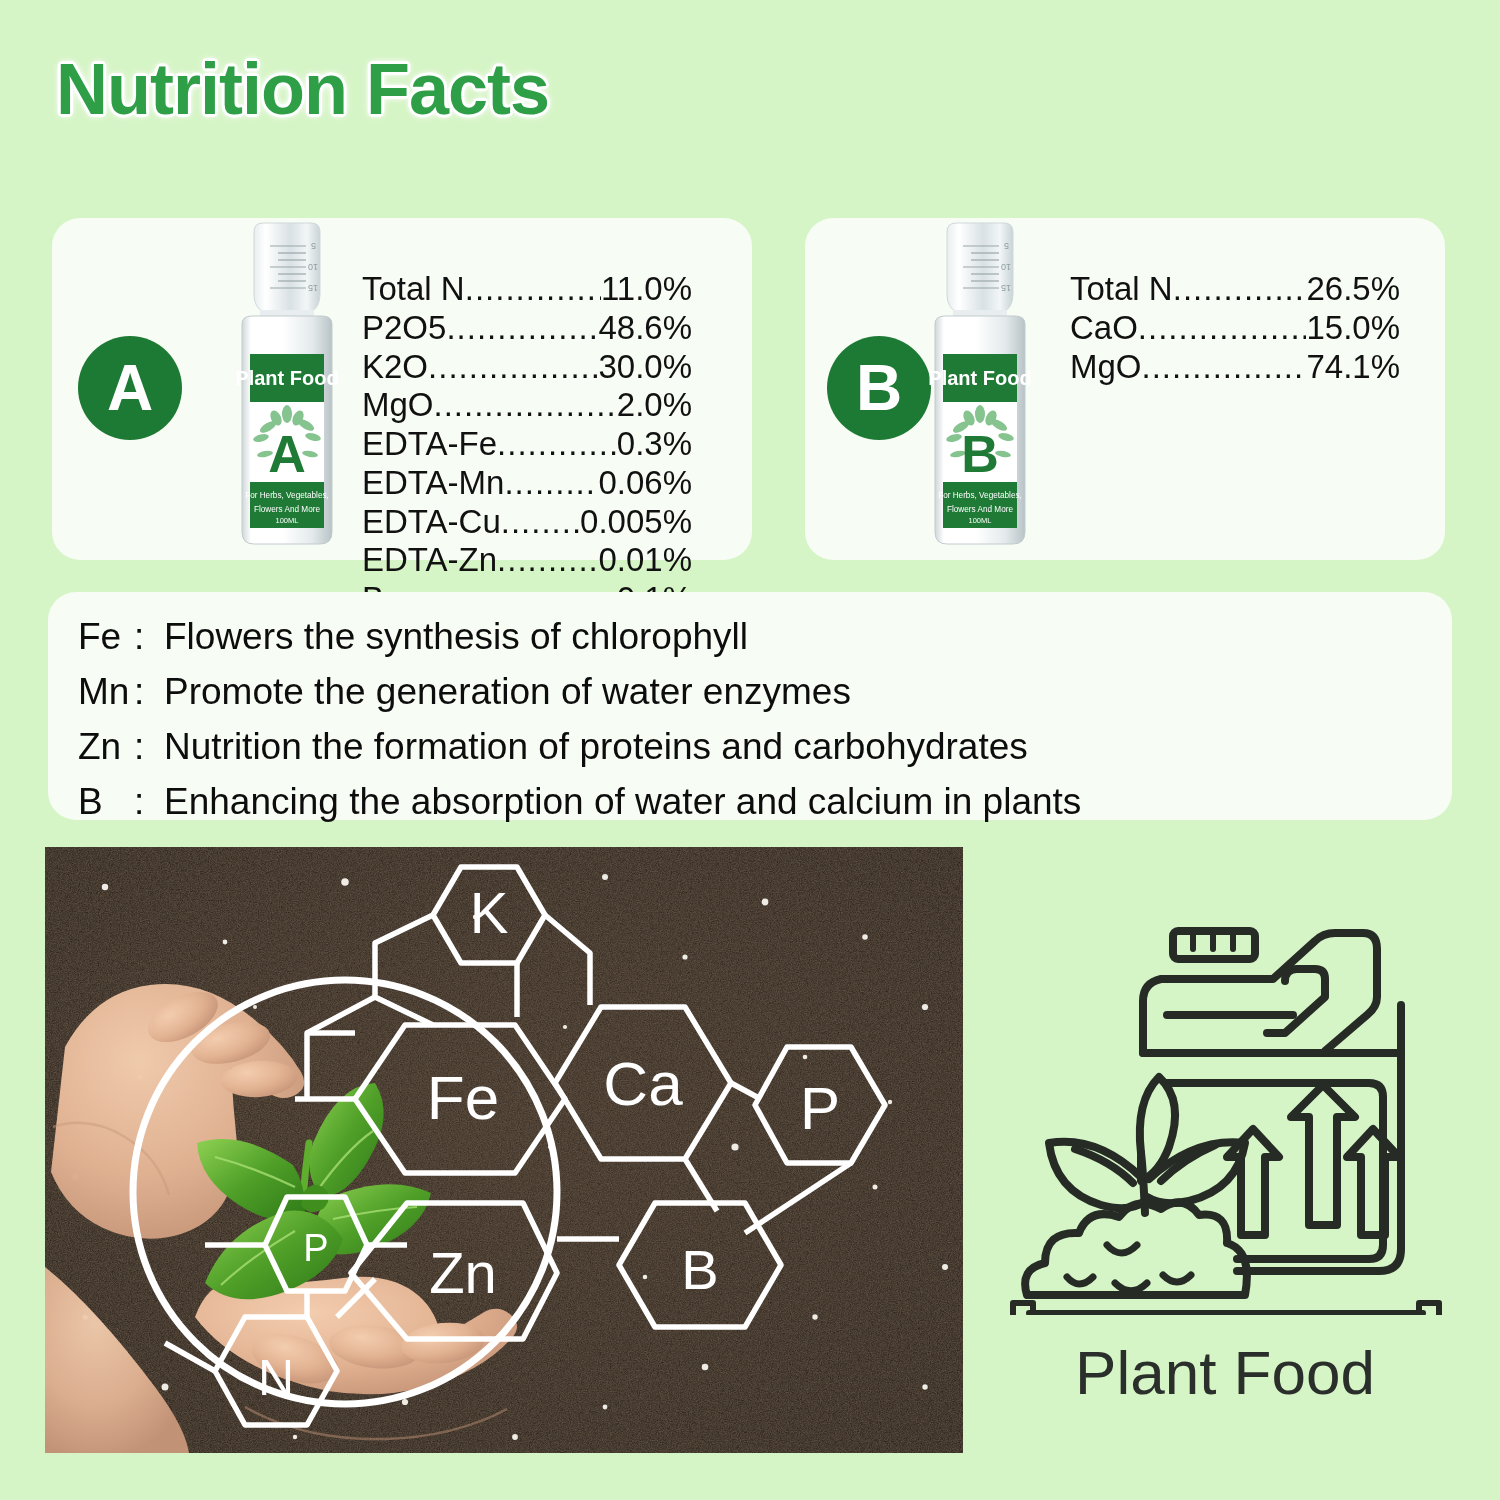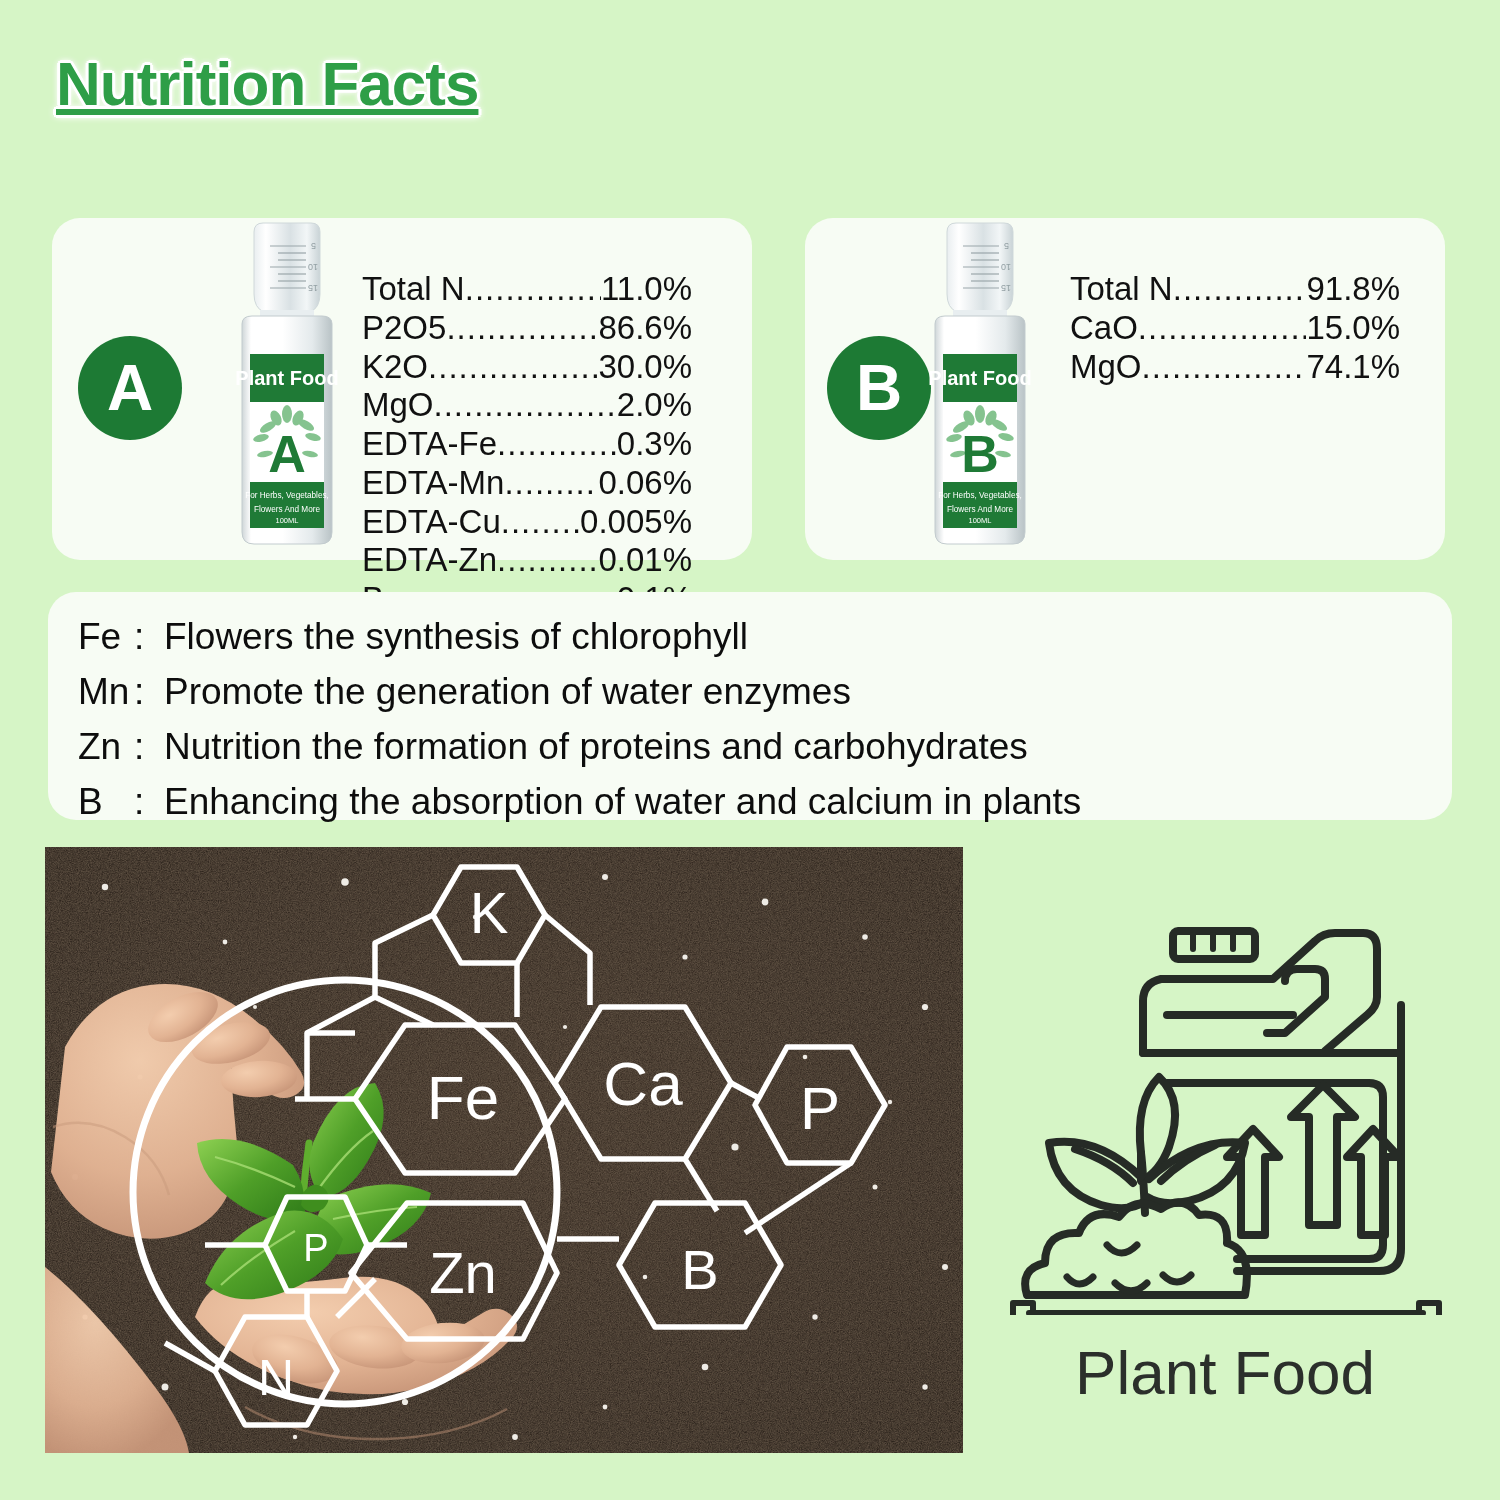--- a/index.html
+++ b/index.html
@@ -6,28 +6,27 @@
   body{
     width:1500px;height:1500px;
     background:#d6f5c6;
     font-family:"Liberation Sans", sans-serif;
     position:relative;
     overflow:hidden;
   }
   
   #title{
     position:absolute; left:56px; top:48px;
-    font-size:62px; font-weight:bold; letter-spacing:-1px;
+    font-size:72px; font-weight:bold; letter-spacing:-1px;
     color:#2e9e47;
     text-shadow:
        0 0 8px #ffffff, 0 0 8px #ffffff, 0 0 6px #ffffff,
        2px 2px 0 #ffffff, -2px 2px 0 #ffffff, 2px -2px 0 #ffffff, -2px -2px 0 #ffffff,
        3px 0 0 #ffffff, -3px 0 0 #ffffff, 0 3px 0 #ffffff, 0 -3px 0 #ffffff;
     white-space:nowrap;
-    text-decoration:underline;
   }
   
   .card{
     position:absolute;
     background:#f7fcf4;
     border-radius:28px;
   }
   #card-a{ left:52px;  top:218px; width:700px; height:342px; }
   #card-b{ left:805px; top:218px; width:640px; height:342px; }
   #card-benefits{ left:48px; top:592px; width:1404px; height:228px; }
@@ -178,21 +177,21 @@
 
   <div class="ing-list" id="list-a">
     <div class="ing-row">
       <span class="ing-name">Total N</span>
       <span class="ing-dots">....................................................</span>
       <span class="ing-val">11.0%</span>
     </div>
     <div class="ing-row">
       <span class="ing-name">P2O5</span>
       <span class="ing-dots">....................................................</span>
-      <span class="ing-val">86.6%</span>
+      <span class="ing-val">48.6%</span>
     </div>
     <div class="ing-row">
       <span class="ing-name">K2O</span>
       <span class="ing-dots">....................................................</span>
       <span class="ing-val">30.0%</span>
     </div>
     <div class="ing-row">
       <span class="ing-name">MgO</span>
       <span class="ing-dots">....................................................</span>
       <span class="ing-val">2.0%</span>
@@ -269,21 +268,21 @@
       <text x="67" y="276" text-anchor="middle" fill="#ffffff" font-size="8.2" font-family="Liberation Sans, sans-serif">For Herbs, Vegetables,</text>
       <text x="67" y="290" text-anchor="middle" fill="#ffffff" font-size="8.2" font-family="Liberation Sans, sans-serif">Flowers And More</text>
       <text x="67" y="301" text-anchor="middle" fill="#ffffff" font-size="7.5" font-family="Liberation Sans, sans-serif">100ML</text>
     </svg>
   </div>
 
   <div class="ing-list" id="list-b">
     <div class="ing-row">
       <span class="ing-name">Total N</span>
       <span class="ing-dots">....................................................</span>
-      <span class="ing-val">91.8%</span>
+      <span class="ing-val">26.5%</span>
     </div>
     <div class="ing-row">
       <span class="ing-name">CaO</span>
       <span class="ing-dots">....................................................</span>
       <span class="ing-val">15.0%</span>
     </div>
     <div class="ing-row">
       <span class="ing-name">MgO</span>
       <span class="ing-dots">....................................................</span>
       <span class="ing-val">74.1%</span>

